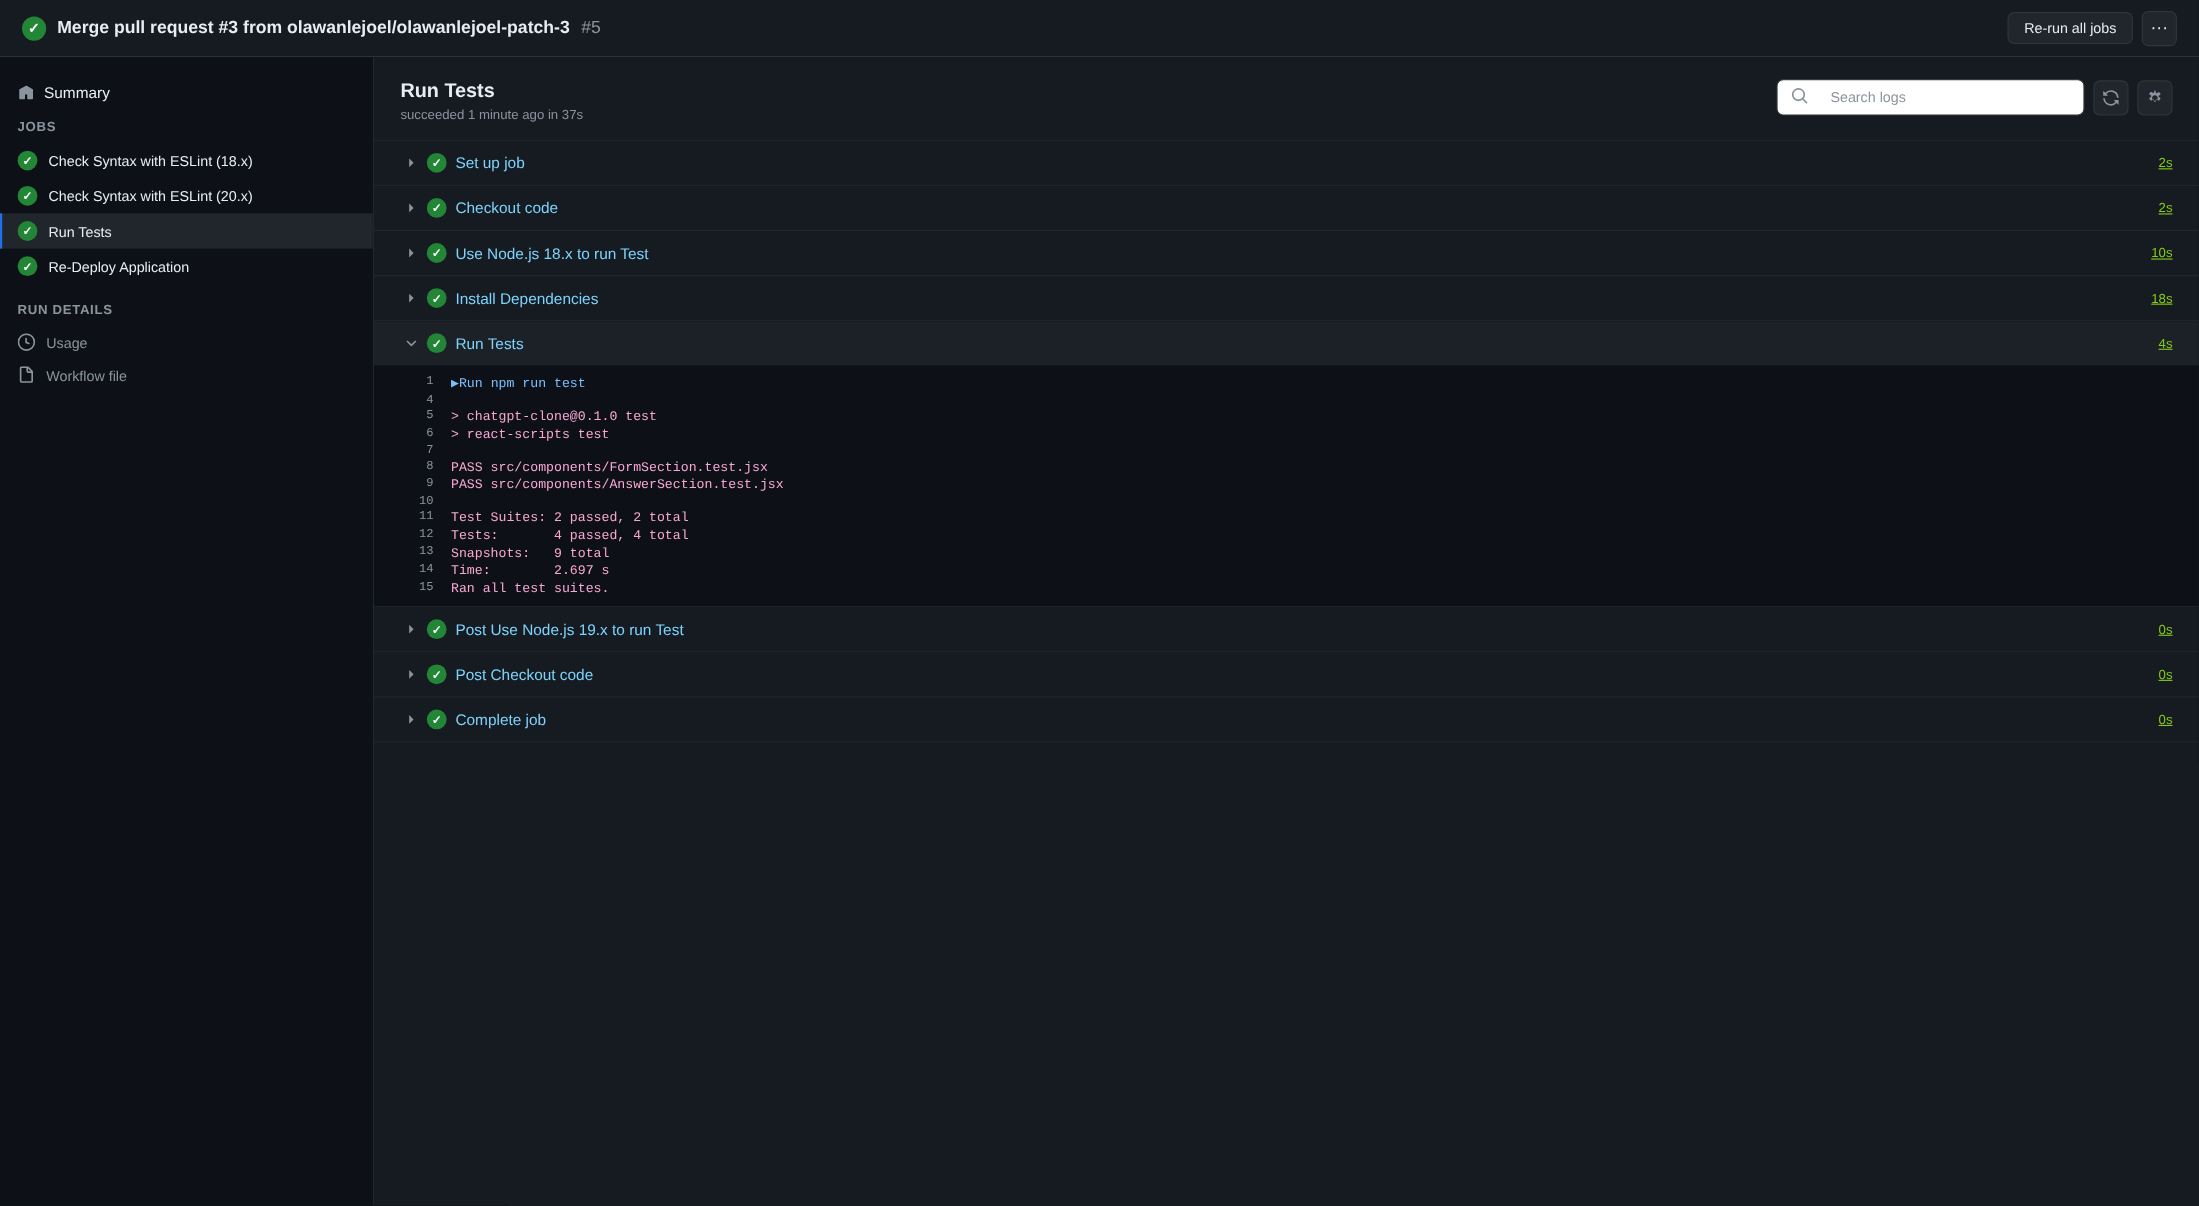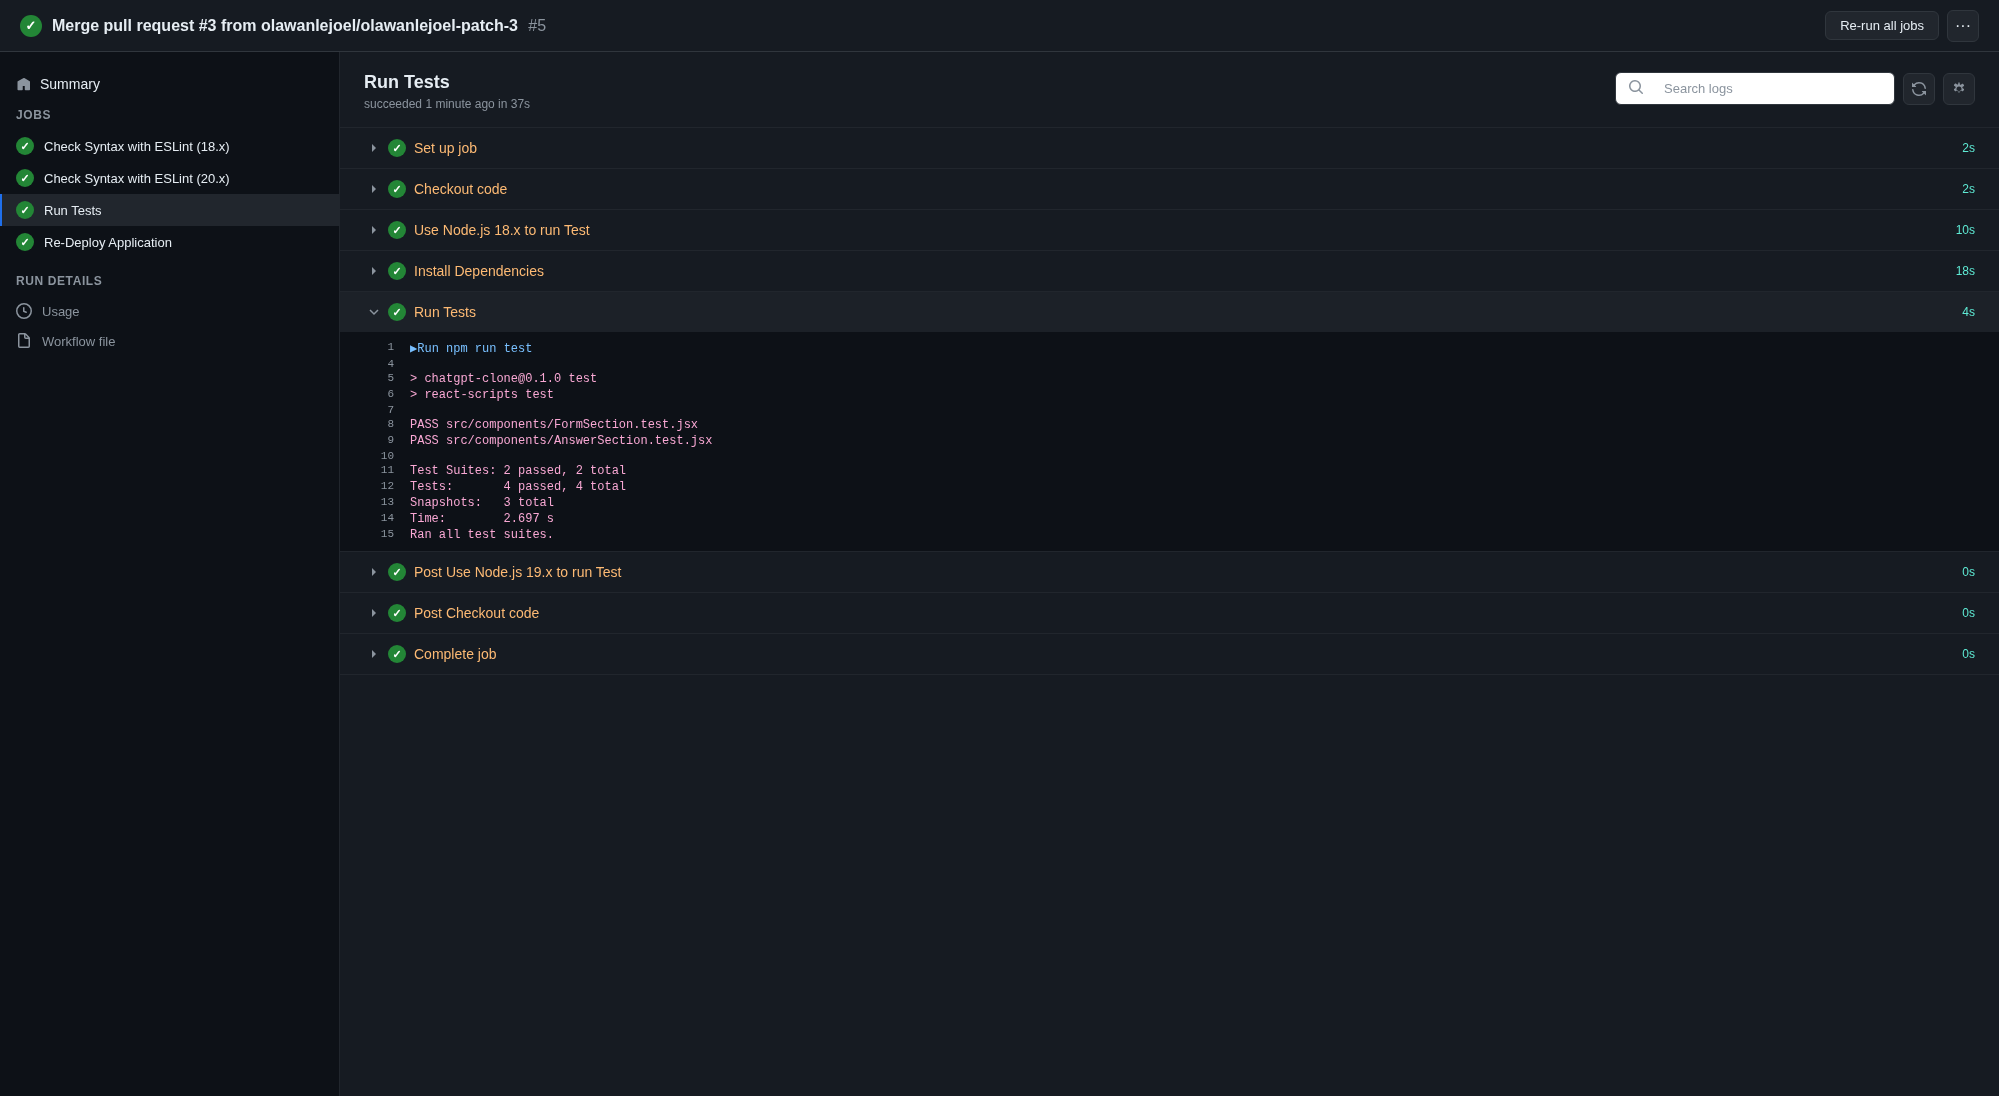--- a/index.html
+++ b/index.html
@@ -266,28 +266,29 @@
       margin-right: 4px;
     }
 
     .step-expand-btn svg {
       width: 14px;
       height: 14px;
     }
 
     .step-name {
       flex: 1;
-      color: #fdba74;
+      color: #7dd3fc;
       font-size: 14px;
       margin-left: 8px;
     }
 
     .step-duration {
-      color: #5eead4;
+      color: #84cc16;
       font-size: 12px;
+      text-decoration: underline;
     }
 
     
     .log-content {
       background: #0d1117;
       font-family: 'SFMono-Regular', Consolas, 'Liberation Mono', Menlo, monospace;
       font-size: 12px;
       padding: 8px 0;
       border-bottom: 1px solid #21262d;
     }
@@ -514,21 +515,21 @@
         <div class="log-line">
           <span class="log-line-num">11</span>
           <span class="log-line-content">Test Suites: 2 passed, 2 total</span>
         </div>
         <div class="log-line">
           <span class="log-line-num">12</span>
           <span class="log-line-content">Tests:       4 passed, 4 total</span>
         </div>
         <div class="log-line">
           <span class="log-line-num">13</span>
-          <span class="log-line-content">Snapshots:   3 total</span>
+          <span class="log-line-content">Snapshots:   9 total</span>
         </div>
         <div class="log-line">
           <span class="log-line-num">14</span>
           <span class="log-line-content">Time:        2.697 s</span>
         </div>
         <div class="log-line">
           <span class="log-line-num">15</span>
           <span class="log-line-content">Ran all test suites.</span>
         </div>
       </div>

